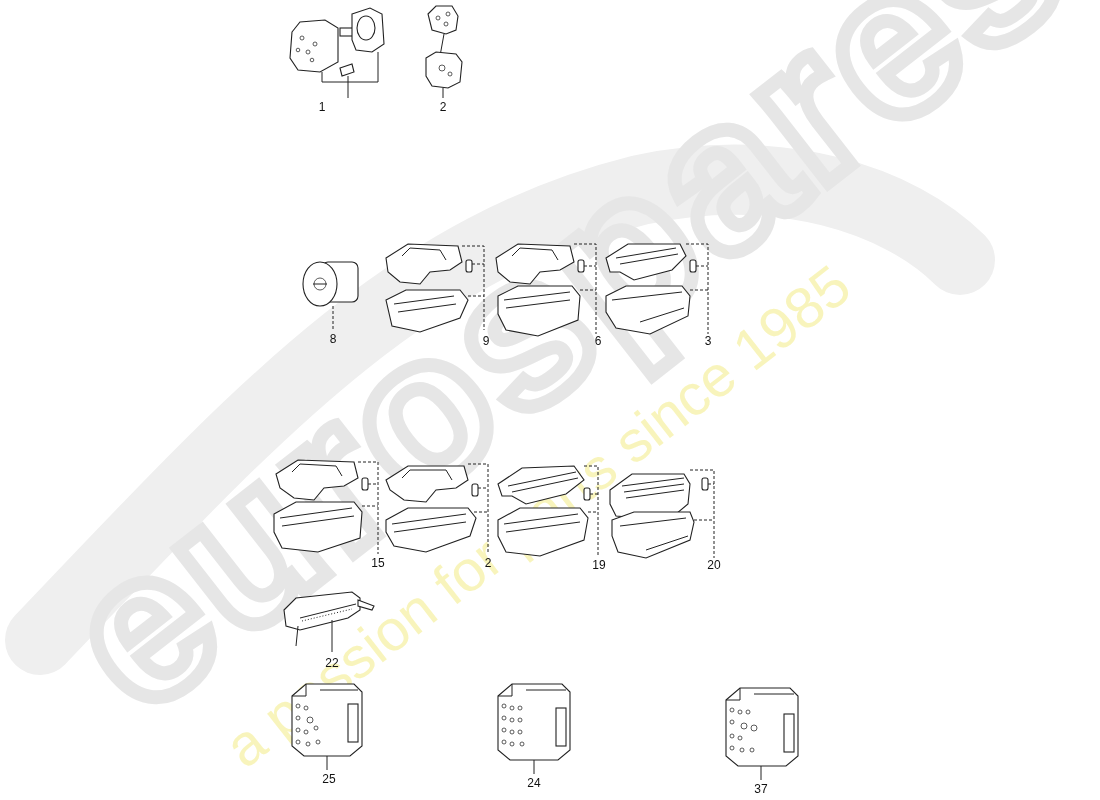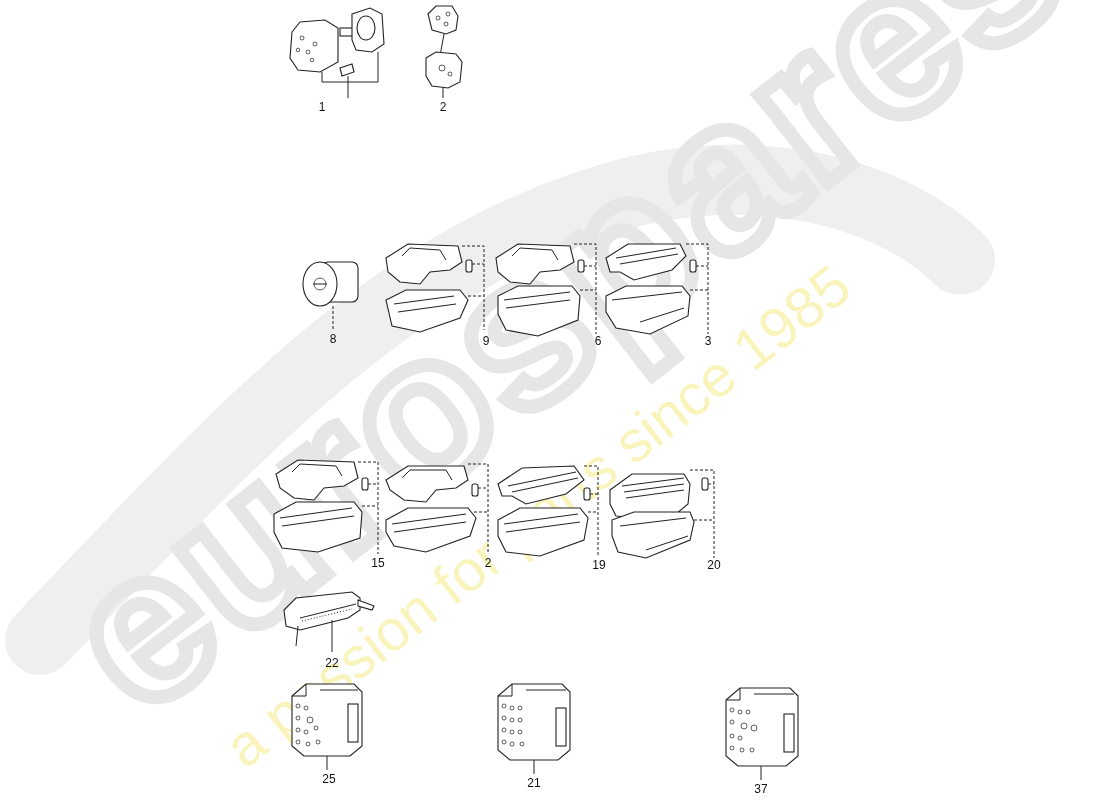--- a/index.html
+++ b/index.html
@@ -217,14 +217,14 @@
 <span class="lbl" style="left:333px;top:332px">8</span>
 <span class="lbl" style="left:486px;top:334px">9</span>
 <span class="lbl" style="left:598px;top:334px">6</span>
 <span class="lbl" style="left:708px;top:334px">3</span>
 <span class="lbl" style="left:378px;top:556px">15</span>
 <span class="lbl" style="left:488px;top:556px">2</span>
 <span class="lbl" style="left:599px;top:558px">19</span>
 <span class="lbl" style="left:714px;top:558px">20</span>
 <span class="lbl" style="left:332px;top:656px">22</span>
 <span class="lbl" style="left:329px;top:772px">25</span>
-<span class="lbl" style="left:534px;top:776px">21</span>
+<span class="lbl" style="left:534px;top:776px">24</span>
 <span class="lbl" style="left:761px;top:782px">37</span>
 
 </body></html>

